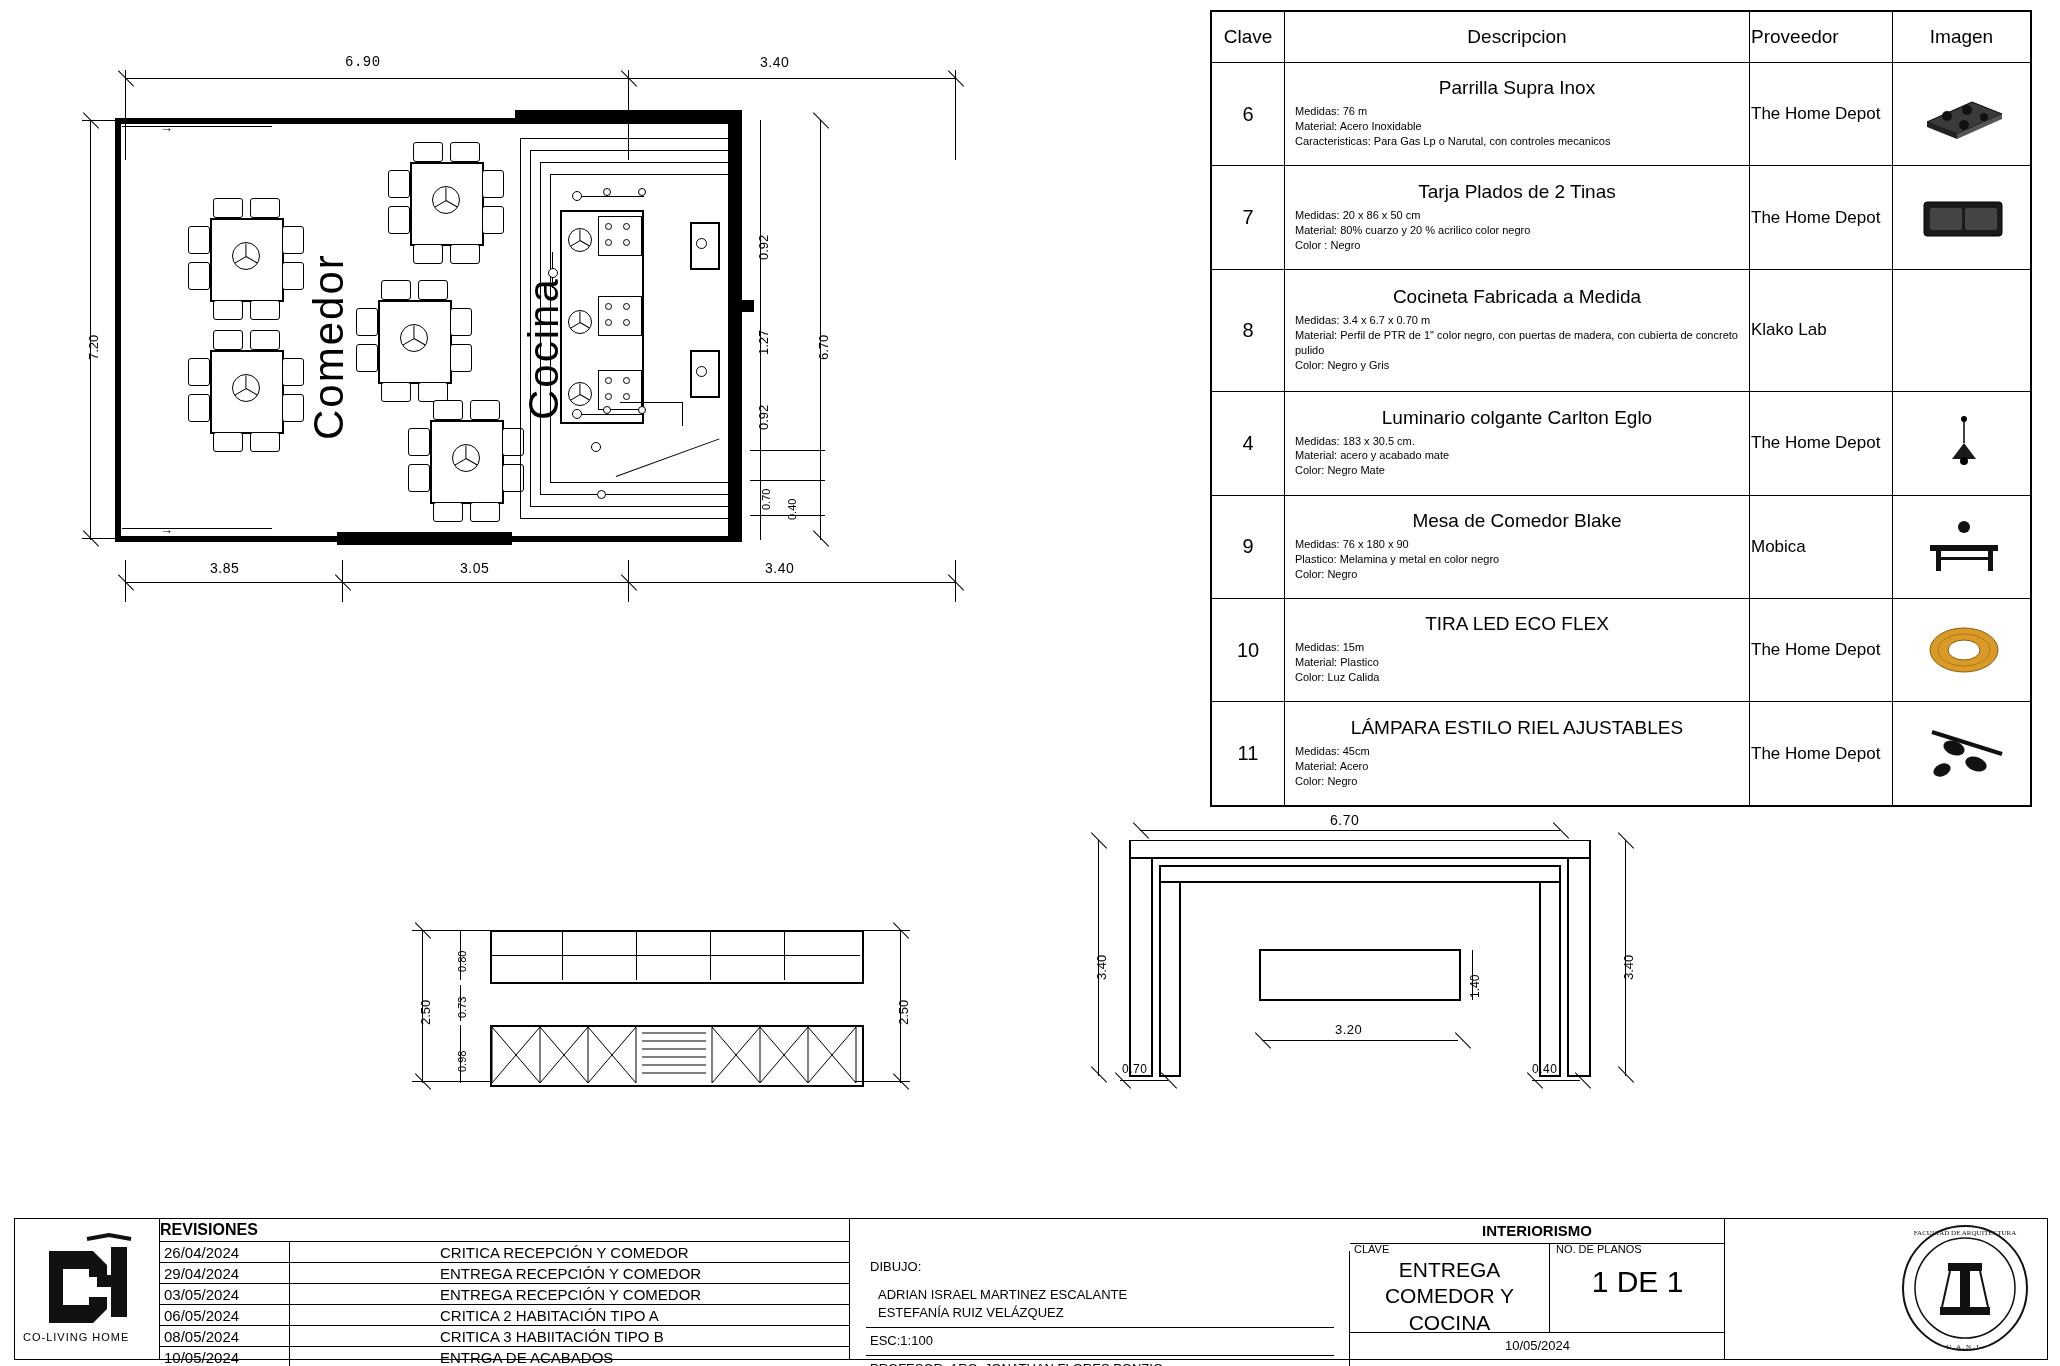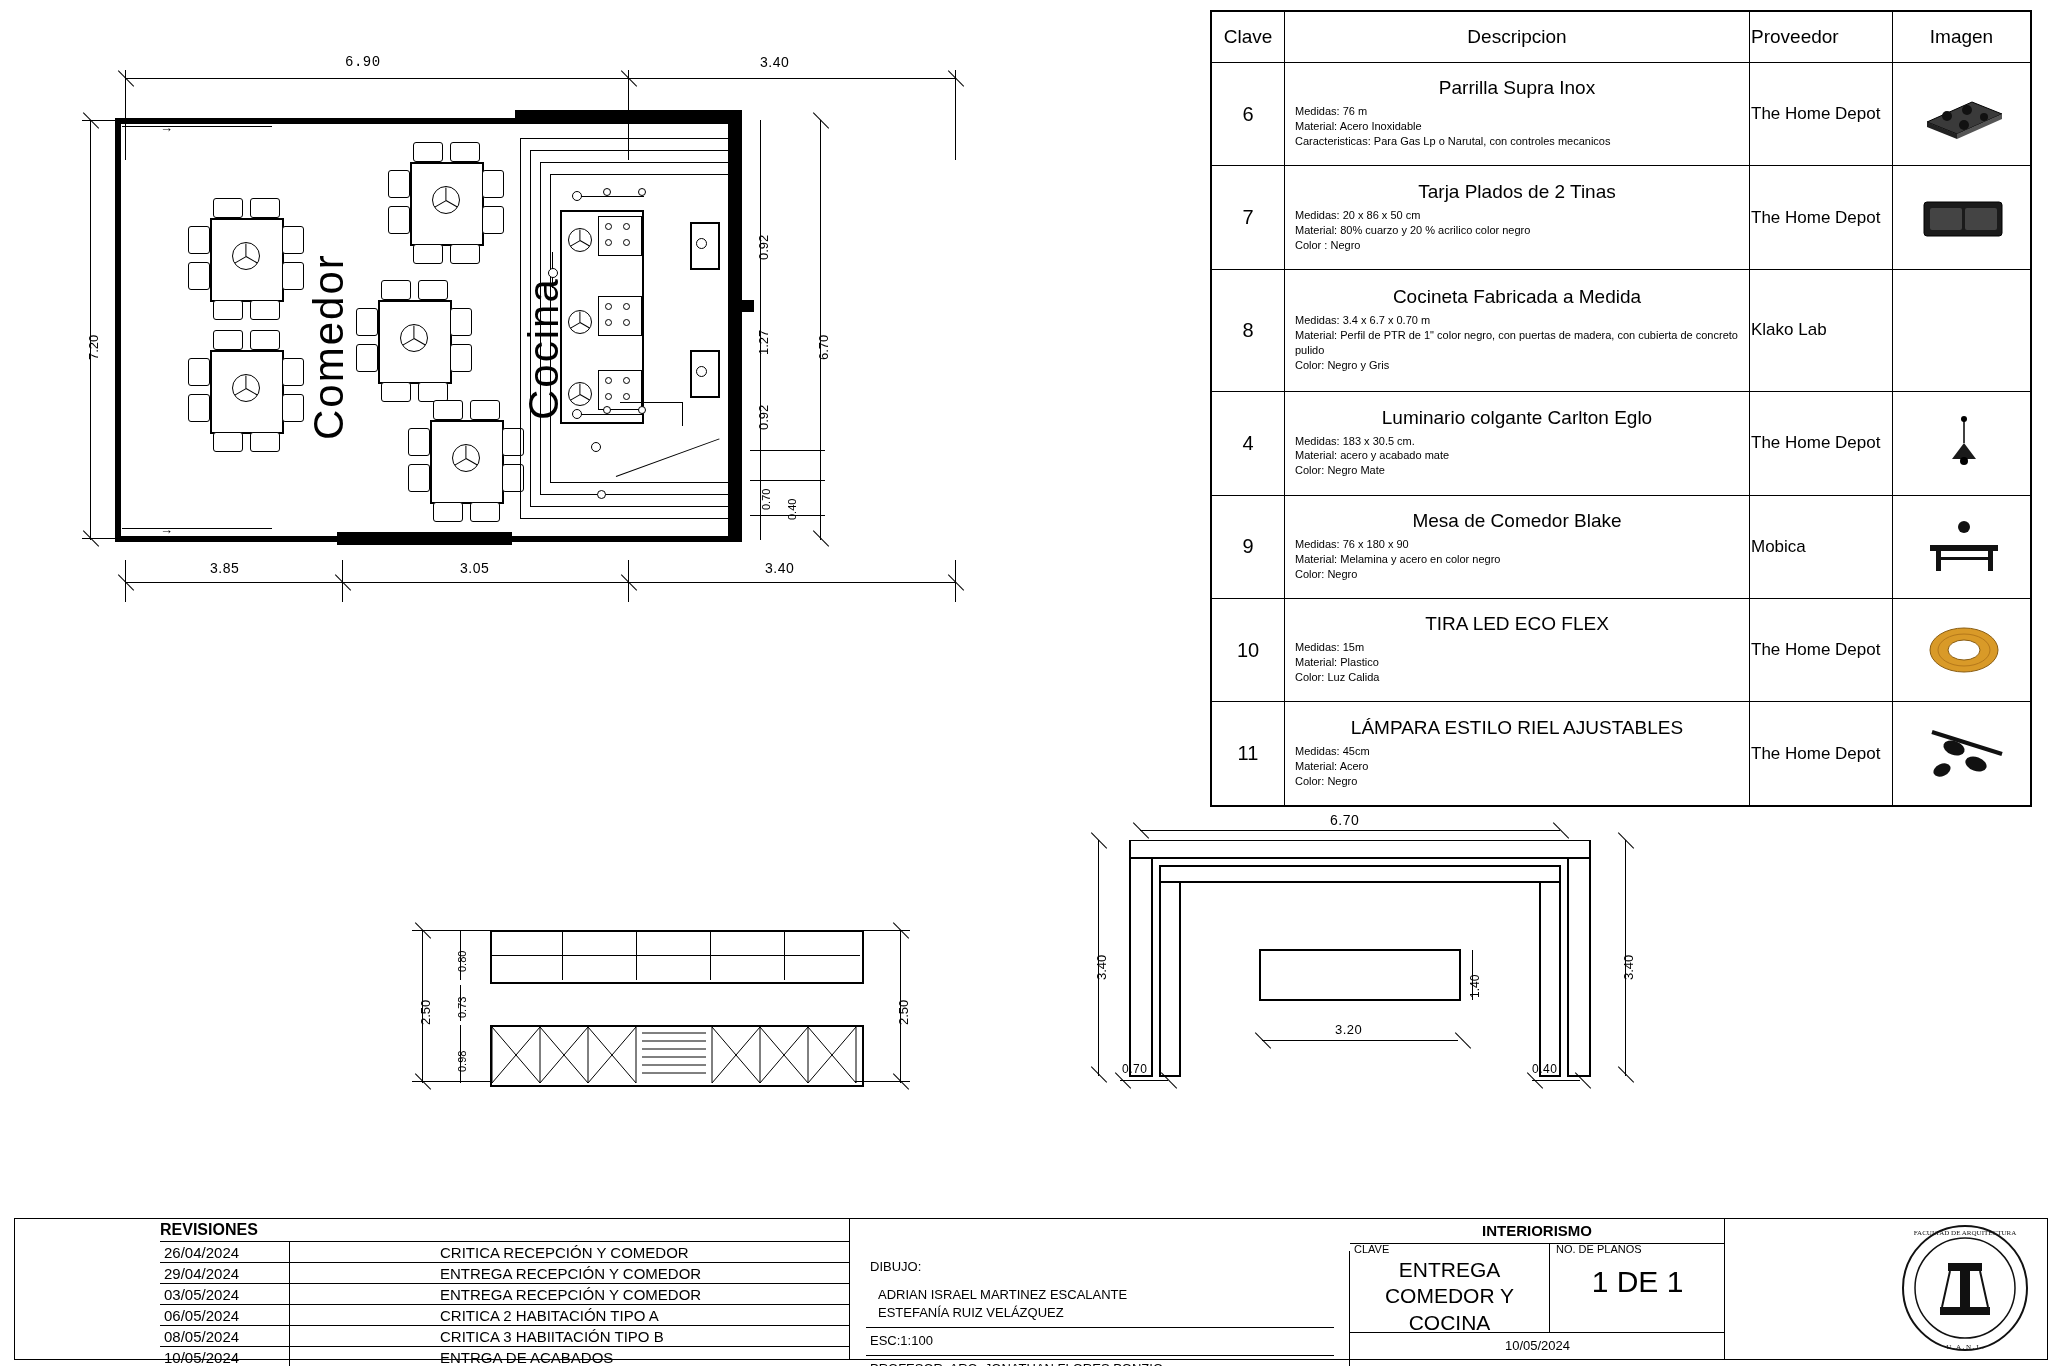--- a/index.html
+++ b/index.html
@@ -356,21 +356,21 @@
               </svg>
             </div>
           </td>
         </tr>
 
         <tr>
           <td class="col-clave">9</td>
           <td class="desc">
             <div class="t">Mesa de Comedor Blake</div>
             <div class="m">Medidas:  76 x 180 x 90</div>
-            <div class="m">Material: Melamina y acero en color negro</div>
+            <div class="m">Plastico: Melamina y metal en color negro</div>
             <div class="m">Color: Negro</div>
           </td>
           <td class="col-prov">Mobica</td>
           <td class="col-img">
             <div class="imgbox">
               <svg width="120" height="60" viewBox="0 0 120 60">
                 <circle cx="62" cy="10" r="6" fill="#111"></circle>
                 <rect x="28" y="28" width="68" height="6" fill="#111"></rect>
                 <rect x="34" y="34" width="5" height="20" fill="#111"></rect>
                 <rect x="86" y="34" width="5" height="20" fill="#111"></rect>
@@ -527,20 +527,29 @@
     <div class="tickH" style="left:78px;top:250px;"></div>
     <div class="dimtxt" style="left:42px;top:232px;font-size:12px;">0.70</div>
     <div class="dimline" style="left:452px;top:250px;width:48px;"></div>
     <div class="tickH" style="left:444px;top:250px;"></div>
     <div class="tickH" style="left:492px;top:250px;"></div>
     <div class="dimtxt" style="left:452px;top:232px;font-size:12px;">0.40</div>
   </div>
 
   <div class="title">
 
+    <div class="tb-cell" style="left:0;top:0;width:145px;">
+      <svg width="120" height="92" style="position:absolute;left:14px;top:14px;">
+        <path d="M20 18 h44 l14 14 v12 h-18 v-8 h-26 v36 h26 v-8 h18 v12 l-14 14 h-44 z" fill="#111"></path>
+        <rect x="82" y="14" width="16" height="70" fill="#111"></rect>
+        <rect x="68" y="42" width="20" height="12" fill="#111"></rect>
+        <path d="M58 6 l22 -4 l22 4" fill="none" stroke="#111" stroke-width="4"></path>
+      </svg>
+      <div style="position:absolute;left:8px;top:112px;font-size:11px;letter-spacing:1px;">CO-LIVING HOME</div>
+    </div>
 
     <div class="tb-cell" style="left:145px;top:0;width:690px;">
       <div style="height:22px;line-height:22px;text-align:left;font-size:16px;font-weight:bold;border-bottom:1px solid #000;">REVISIONES</div>
       <div class="rev-row">
         <div class="rev-date">26/04/2024</div>
         <div class="rev-desc">CRITICA RECEPCIÓN Y COMEDOR</div>
       </div>
       <div class="rev-row">
         <div class="rev-date">29/04/2024</div>
         <div class="rev-desc">ENTREGA RECEPCIÓN Y COMEDOR</div>

